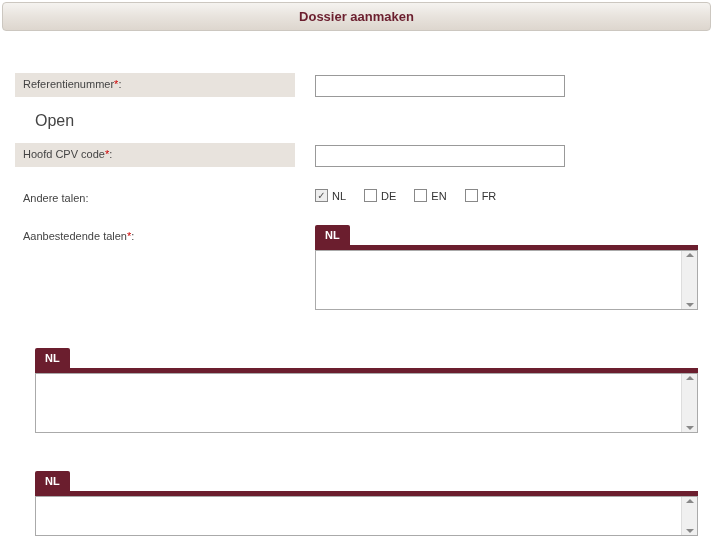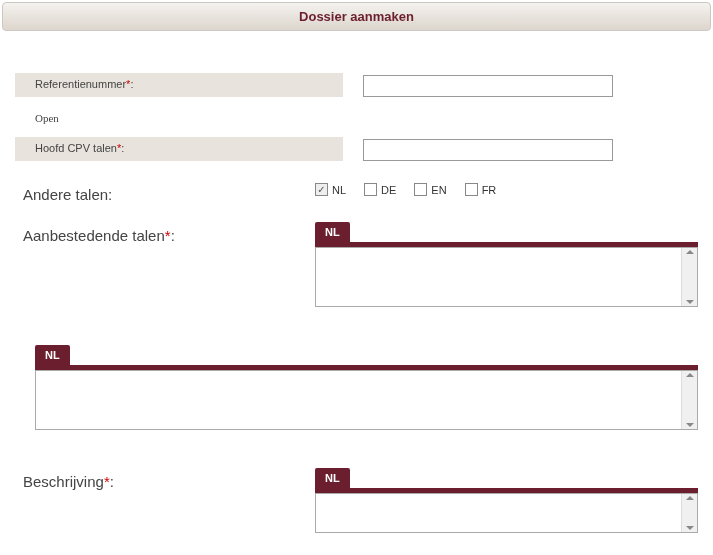--- a/index.html
+++ b/index.html
@@ -30,46 +30,45 @@
     .form-container {
       padding: 40px 15px 10px 15px;
     }
     .form-row {
       display: flex;
       margin-bottom: 8px;
       align-items: flex-start;
     }
     .form-label {
       background: #e8e3dd;
-      padding: 5px 20px;
-      width: 328px;
+      padding: 5px 8px;
+      width: 280px;
       min-height: 24px;
       font-size: 11px;
       color: #444;
     }
     .form-label-plain {
       padding: 5px 8px;
       width: 280px;
       min-height: 24px;
-      font-size: 15px;
+      font-size: 11px;
       color: #444;
     }
     .required {
       color: #c00;
     }
     .form-value {
       padding: 2px 0 2px 20px;
       flex: 1;
     }
     .form-value-text {
       padding: 5px 0 5px 20px;
       flex: 1;
-      font-size: 11px;
+      font-size: 16px;
       color: #444;
-      font-family: Liberation Serif, serif;
     }
     .text-input {
       width: 250px;
       height: 22px;
       border: 1px solid #999;
       padding: 2px 4px;
       font-size: 11px;
     }
     .check-row {
       display: flex;
@@ -177,21 +176,21 @@
       <input type="text" class="text-input" value="" style="">
     </div>
   </div>
 
   <div class="form-row">
     <div class="form-value-text">Open</div>
   </div>
 
   <div class="form-row">
     <div class="form-label">
-      <span>Hoofd CPV talen</span><span class="required">*</span>:
+      <span>Hoofd CPV code</span><span class="required">*</span>:
     </div>
     <div class="form-value">
       <input type="text" class="text-input" value="" style="">
     </div>
   </div>
 
   <div style="height:10px"></div>
 
   <div class="form-row">
     <div class="form-label-plain">
@@ -254,23 +253,20 @@
           <div class="scroll-arrow scroll-up"></div>
           <div class="scroll-arrow scroll-down"></div>
         </div>
       </div>
     </div>
   </div>
 
   <div class="section-spacer"></div>
 
   <div class="form-row">
-    <div class="form-label-plain">
-      <span>Beschrijving</span><span class="required">*</span>:
-    </div>
     <div class="tab-area">
       <div class="tab-header">
         <div class="tab">NL</div>
       </div>
       <div class="tab-underline"></div>
       <div class="textarea-wrap">
         <textarea class="textarea" style="min-height: 38px;"></textarea>
         <div class="scrollbar">
           <div class="scroll-arrow scroll-up"></div>
           <div class="scroll-arrow scroll-down"></div>

